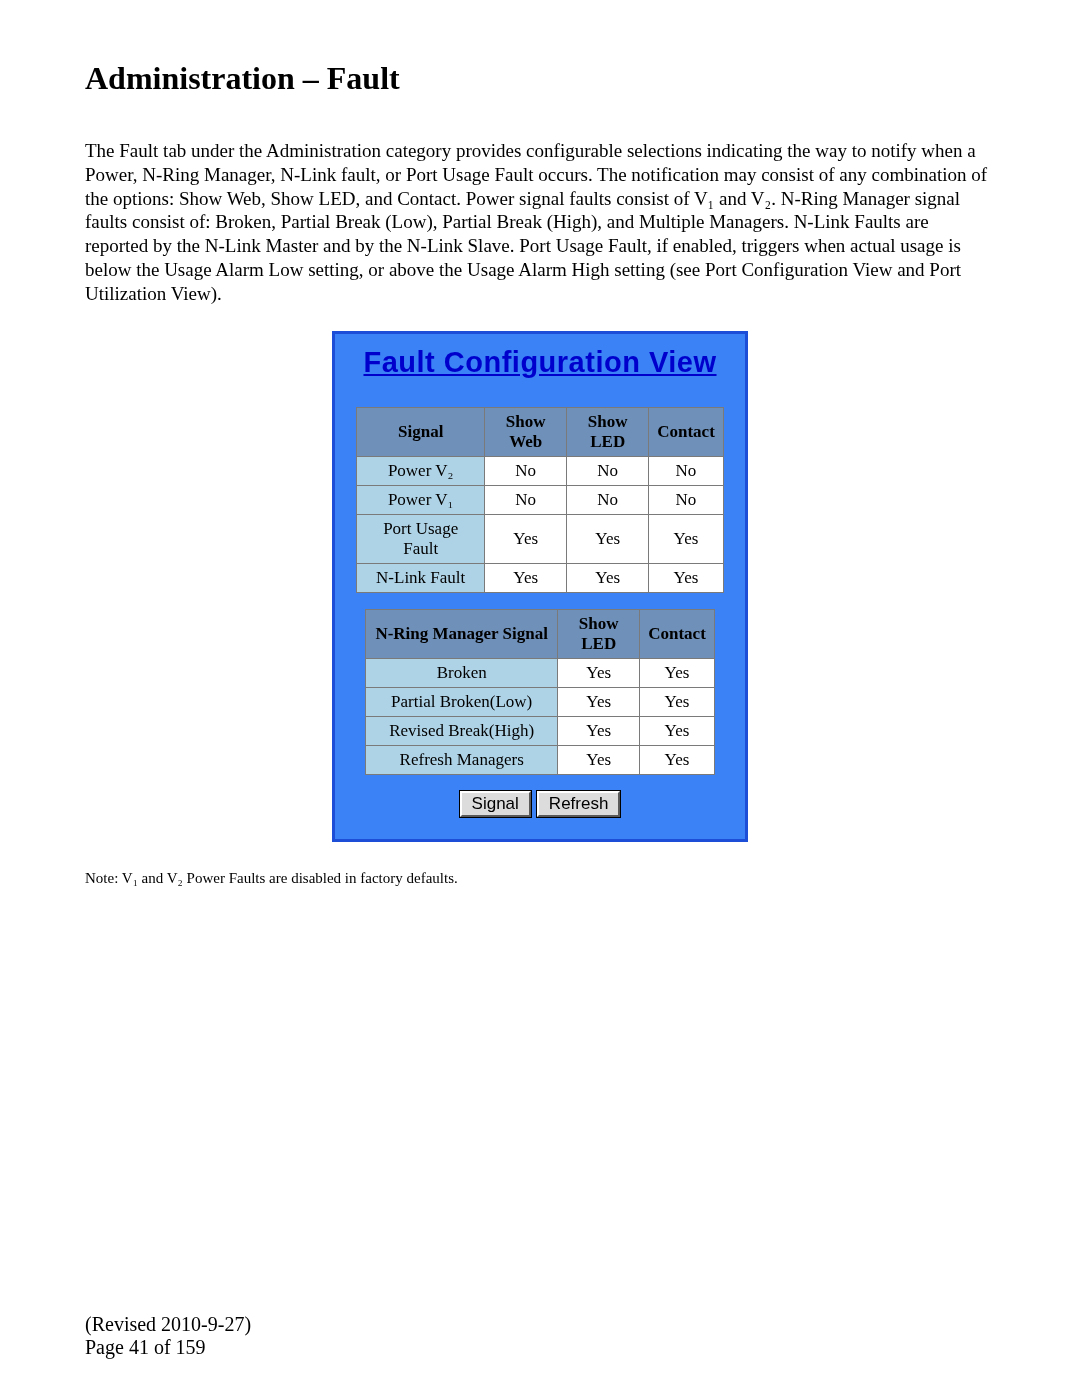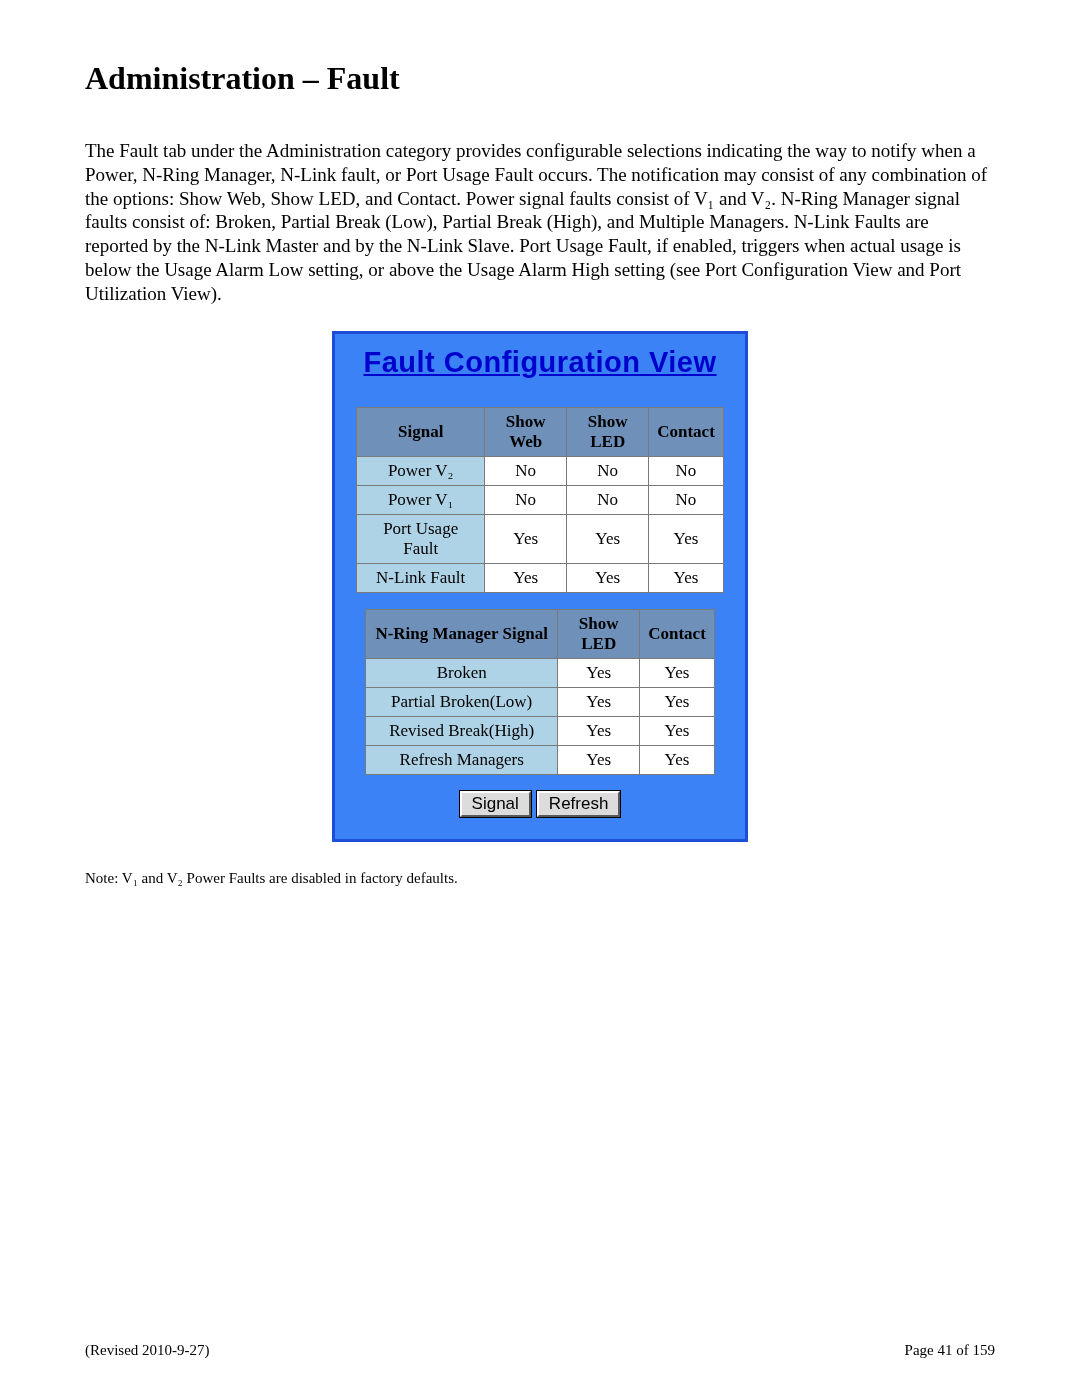--- a/index.html
+++ b/index.html
@@ -78,23 +78,24 @@
     }
     p.note-text {
       font-size: 15px;
       margin-top: 14px;
     }
     .footer {
       position: absolute;
       bottom: 38px;
       left: 85px;
       right: 85px;
-      font-size: 15px;
+      font-size: 20px;
       display: flex;
       justify-content: space-between;
+      flex-direction: column;
     }
   </style>
 </head>
 <body>
 
 <h2 class="page-heading">Administration – Fault</h2>
 
 <p class="body-text">The Fault tab under the Administration category provides configurable selections indicating the way to notify when a Power, N-Ring Manager, N-Link fault, or Port Usage Fault occurs. The notification may consist of any combination of the options: Show Web, Show LED, and Contact. Power signal faults consist of V₁ and V₂. N-Ring Manager signal faults consist of: Broken, Partial Break (Low), Partial Break (High), and Multiple Managers. N-Link Faults are reported by the N-Link Master and by the N-Link Slave. Port Usage Fault, if enabled, triggers when actual usage is below the Usage Alarm Low setting, or above the Usage Alarm High setting (see Port Configuration View and Port Utilization View).</p>
 
 <div class="screenshot-panel">

